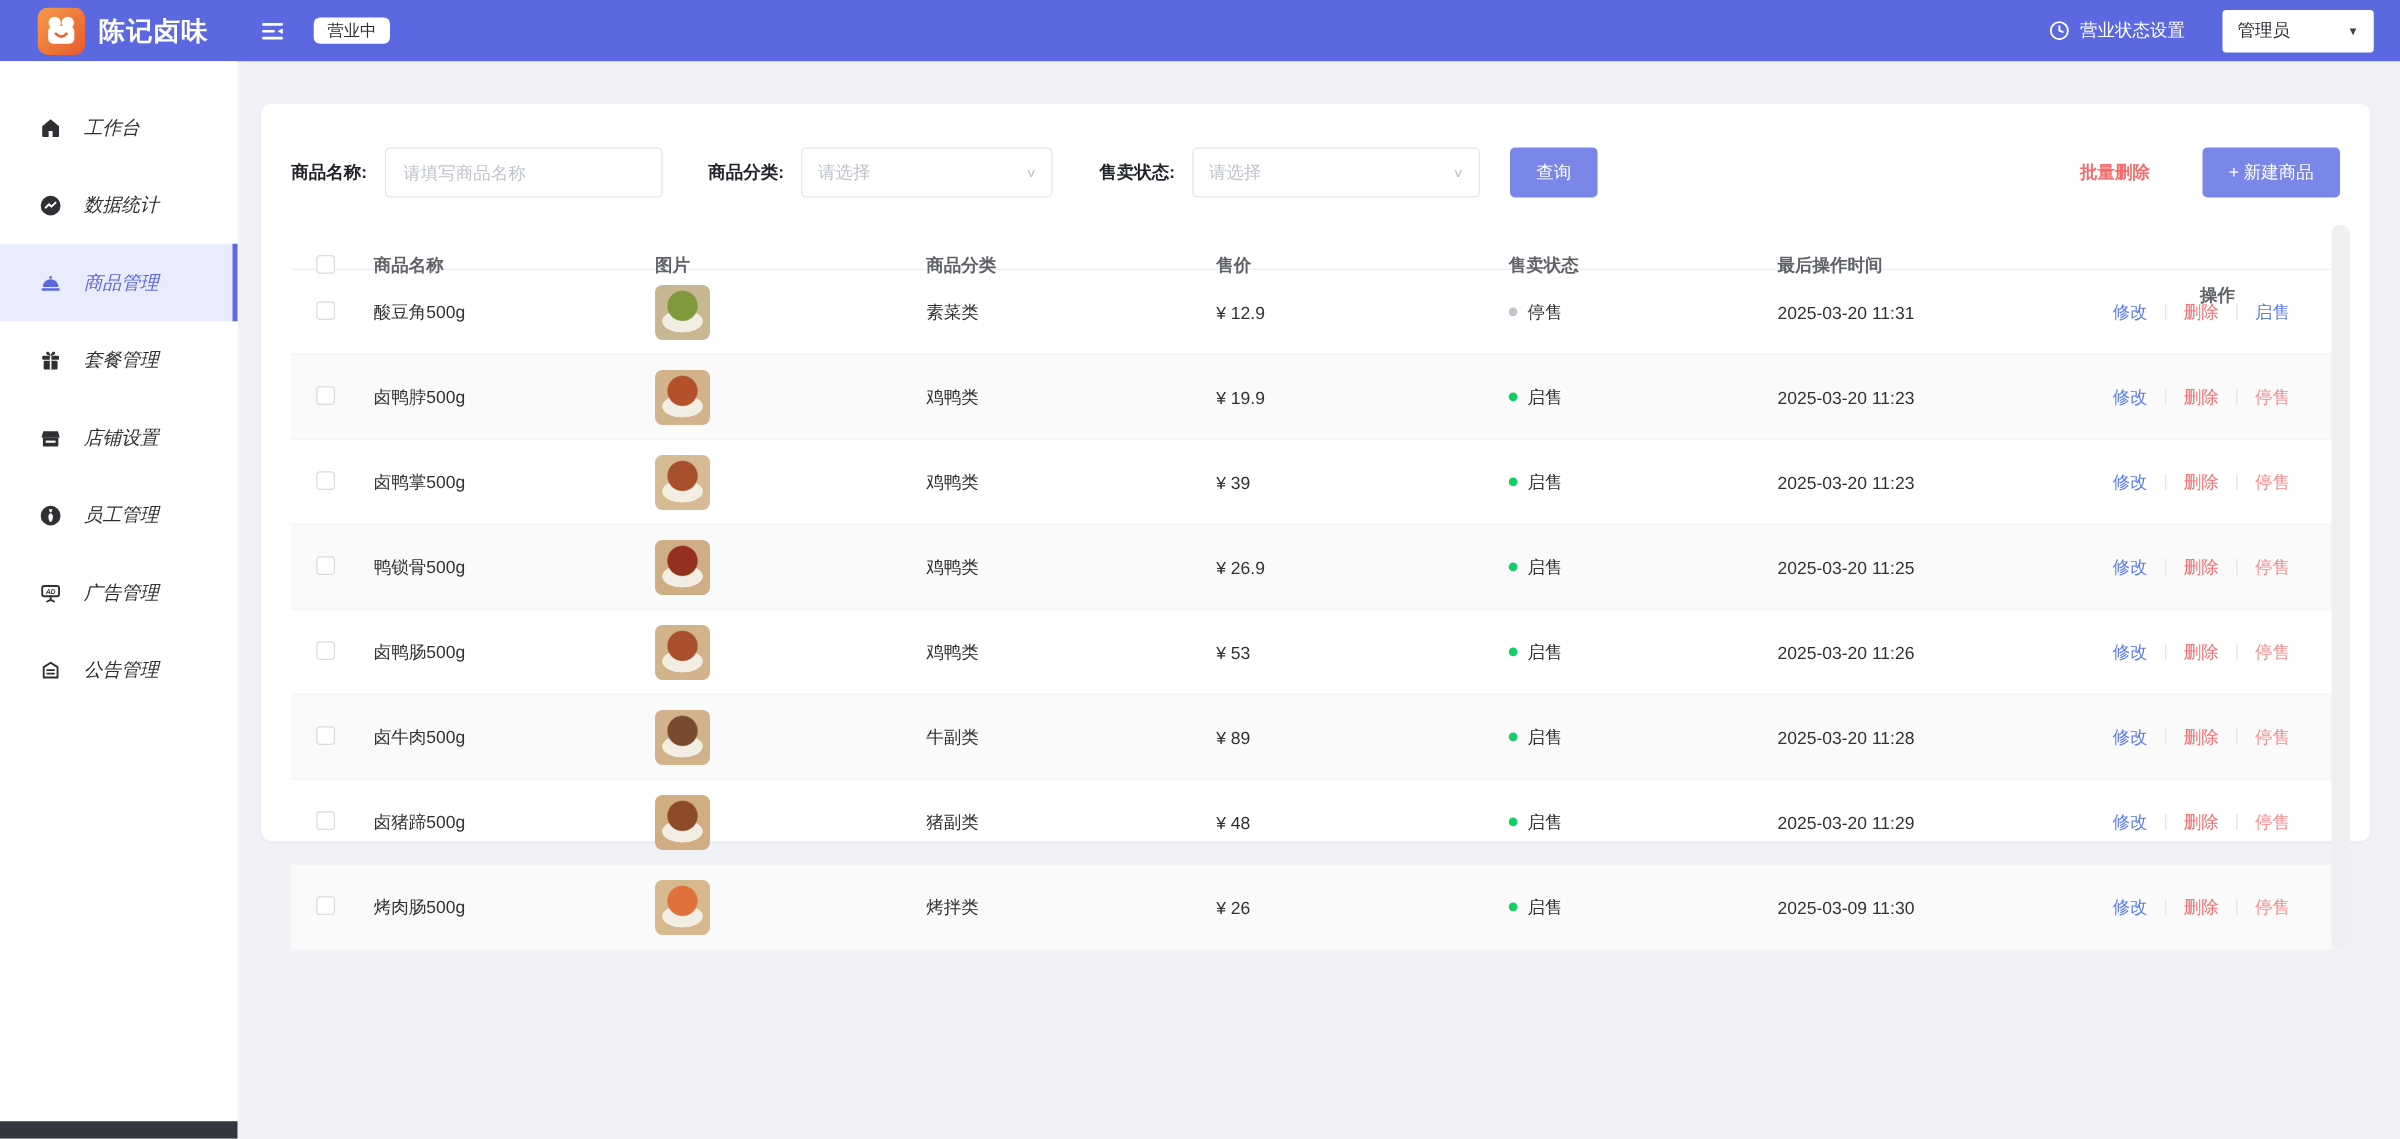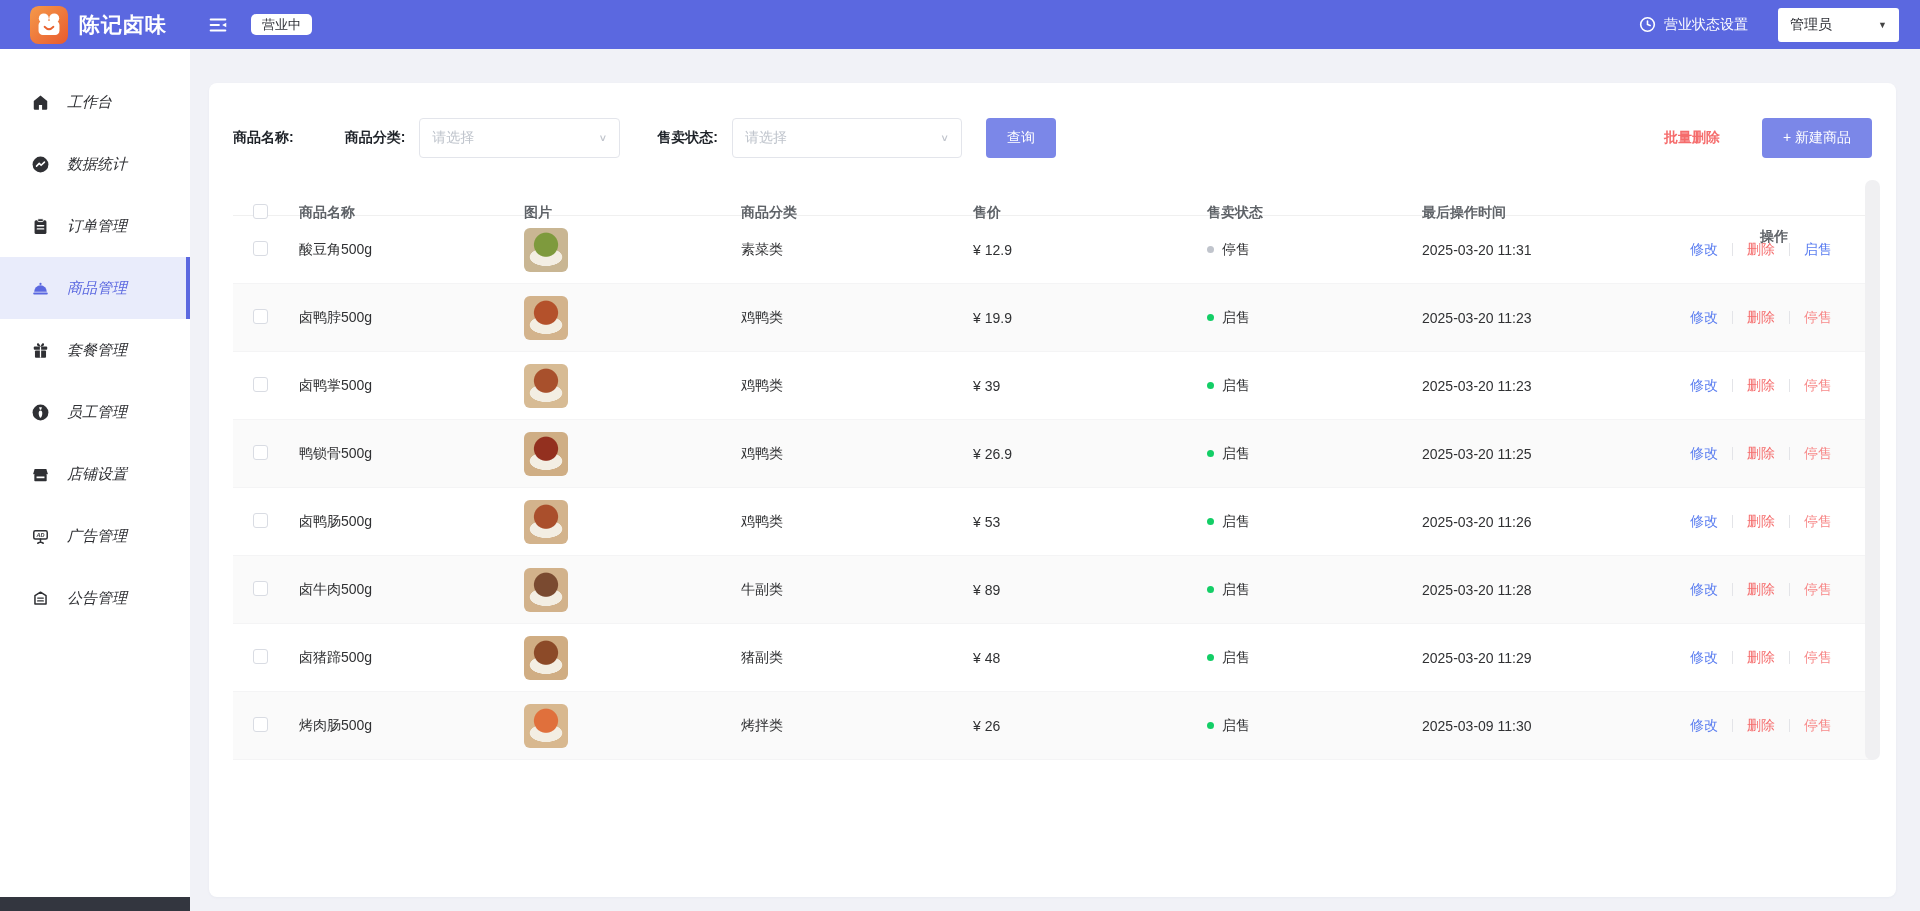--- a/index.html
+++ b/index.html
@@ -29,21 +29,21 @@
   .side-item .sicon { width:19px; height:19px; display:inline-flex; }
   .side-item.active { background:#e9ecfb; color:#5b68e0; }
   .side-item.active::after { content:""; position:absolute; right:0; top:0; bottom:0;
     width:4px; background:#5b68e0; }
   .side-footer-bar { position:absolute; left:0; bottom:-49px; width:190px; height:14px;
     background:#33363f; }
   
   .side-footer-bar { bottom:0; }
 
   .main { flex:1; padding:34px 24px 0 19px; }
-  .card { background:#fff; border-radius:8px; height:814px; padding:35px 24px 0 24px;
+  .card { background:#fff; border-radius:8px; height:590px; padding:35px 24px 0 24px;
     box-shadow:0 1px 3px rgba(30,40,90,.04); }
 
   
   .filters { display:flex; align-items:center; margin-bottom:22px; }
   .flabel { font-size:14px; font-weight:bold; color:#1f2329; margin-right:14px; white-space:nowrap; }
   .finput { width:222px; height:40px; border:1px solid #e3e5eb; border-radius:4px;
     padding:0 14px; font-size:14px; color:#333; outline:none;
     font-family:"Liberation Sans","DejaVu Sans",sans-serif; }
   .finput::placeholder { color:#bfc4cc; }
   .fselect { height:40px; border:1px solid #e3e5eb; border-radius:4px; background:#fff;
@@ -139,30 +139,20 @@
     </div>
     <div class="side-item">
       <span class="sicon">
         <svg viewBox="0 0 24 24" width="19" height="19">
             <circle cx="12" cy="12" r="10" fill="currentColor"></circle>
             <path d="m7 14 3.4-3.4 2.4 2.4L17 9" stroke="#fff" stroke-width="2" fill="none" stroke-linecap="round" stroke-linejoin="round"></path>
           </svg>
       </span>
       <span>数据统计</span>
     </div>
-    <div class="side-item">
-      <span class="sicon">
-        <svg viewBox="0 0 24 24" width="19" height="19">
-            <rect x="4.5" y="4" width="15" height="17.5" rx="2" fill="currentColor"></rect>
-            <rect x="8.5" y="2.2" width="7" height="3.6" rx="1.2" fill="currentColor" stroke="#fff" stroke-width="1.2"></rect>
-            <path d="M8 11h8M8 15h8" stroke="#fff" stroke-width="1.8" stroke-linecap="round"></path>
-          </svg>
-      </span>
-      <span>订单管理</span>
-    </div>
     <div class="side-item active">
       <span class="sicon">
         <svg viewBox="0 0 24 24" width="19" height="19">
             <path d="M4 16a8 8 0 0 1 16 0Z" fill="currentColor"></path>
             <circle cx="12" cy="6.2" r="1.4" fill="currentColor"></circle>
             <rect x="2.8" y="17.2" width="18.4" height="2.4" rx="1.2" fill="currentColor"></rect>
           </svg>
       </span>
       <span>商品管理</span>
     </div>
@@ -173,40 +163,40 @@
             <rect x="5" y="12" width="14" height="9" rx="1.2" fill="currentColor"></rect>
             <path d="M12 7v14" stroke="#fff" stroke-width="1.6"></path>
             <path d="M12 7C9 7 7.5 5.8 7.5 4.4 7.5 3 9 2.6 10 3.4c1 .8 2 3.6 2 3.6s1-2.8 2-3.6c1-.8 2.5-.4 2.5 1s-1.5 2.6-4.5 2.6Z" fill="currentColor"></path>
           </svg>
       </span>
       <span>套餐管理</span>
     </div>
     <div class="side-item">
       <span class="sicon">
         <svg viewBox="0 0 24 24" width="19" height="19">
+            <path d="M3 10.5 4.6 5h14.8L21 10.5v1.2H3Z" fill="currentColor"></path>
+            <rect x="4.2" y="11.5" width="15.6" height="9" rx="1" fill="currentColor"></rect>
+            <rect x="7" y="14.5" width="10" height="2.2" fill="#fff"></rect>
+          </svg>
+      </span>
+      <span>店铺设置</span>
+    </div>
+    <div class="side-item">
+      <span class="sicon">
+        <svg viewBox="0 0 24 24" width="19" height="19">
             <circle cx="12" cy="12" r="10" fill="currentColor"></circle>
             <path d="M10.2 5.5h3.6l-1 3h-1.6Z" fill="#fff"></path>
             <path d="M12 9.5c1.6 0 2.6 2.2 2.2 4.6-.3 2-1.2 4.4-2.2 4.4s-1.9-2.4-2.2-4.4c-.4-2.4.6-4.6 2.2-4.6Z" fill="#fff"></path>
           </svg>
       </span>
       <span>员工管理</span>
     </div>
     <div class="side-item">
       <span class="sicon">
         <svg viewBox="0 0 24 24" width="19" height="19">
-            <path d="M3 10.5 4.6 5h14.8L21 10.5v1.2H3Z" fill="currentColor"></path>
-            <rect x="4.2" y="11.5" width="15.6" height="9" rx="1" fill="currentColor"></rect>
-            <rect x="7" y="14.5" width="10" height="2.2" fill="#fff"></rect>
-          </svg>
-      </span>
-      <span>店铺设置</span>
-    </div>
-    <div class="side-item">
-      <span class="sicon">
-        <svg viewBox="0 0 24 24" width="19" height="19">
             <rect x="3.5" y="4.8" width="17" height="10.4" rx="2" fill="none" stroke="currentColor" stroke-width="1.9"></rect>
             <text x="12" y="12.6" font-size="7" font-weight="bold" text-anchor="middle" fill="currentColor" font-family="Liberation Sans,sans-serif">AD</text>
             <path d="M12 15.2v4M8.5 20.5l3.5-1.8 3.5 1.8" stroke="currentColor" stroke-width="1.9" fill="none" stroke-linecap="round"></path>
           </svg>
       </span>
       <span>广告管理</span>
     </div>
     <div class="side-item">
       <span class="sicon">
         <svg viewBox="0 0 24 24" width="19" height="19">
@@ -217,20 +207,21 @@
       <span>公告管理</span>
     </div>
     <div class="side-footer-bar"></div>
   </aside>
 
   <main class="main">
     <div class="card">
 
       <div class="filters">
         <span class="flabel">商品名称:</span>
+        <input class="finput" type="text" placeholder="请填写商品名称" style="">
         <span class="fgap"></span>
         <span class="flabel">商品分类:</span>
         <div class="fselect sel-cat">
           <span>请选择</span>
           <span class="chev">∨</span>
         </div>
         <span class="flabel">售卖状态:</span>
         <div class="fselect sel-status">
           <span>请选择</span>
           <span class="chev">∨</span>

